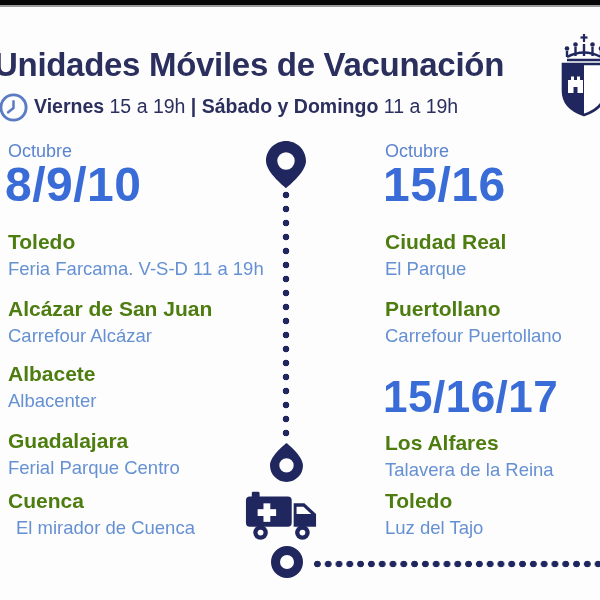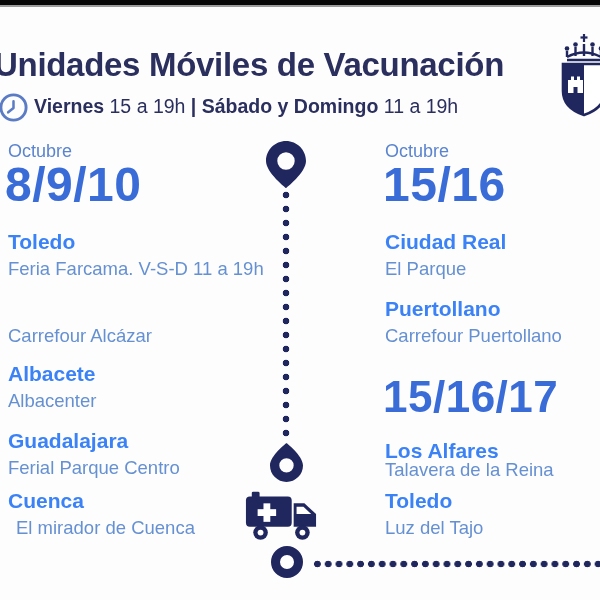--- a/index.html
+++ b/index.html
@@ -35,21 +35,21 @@
     position:absolute; font-size:18px; font-weight:500;
     color:#5b84cf; white-space:nowrap;
   }
   .bigdate {
     position:absolute; font-size:48px; font-weight:700;
     color:#3a6cd8; line-height:1.05; white-space:nowrap; letter-spacing:0.5px;
   }
   .bigdate.second { font-size:44px;margin-top:12px; }
   .city {
     position:absolute; font-size:21px; font-weight:600;
-    color:#3b82f6; white-space:nowrap;
+    color:#4d7c0f; white-space:nowrap;
   }
   .venue {
     position:absolute; font-size:18.5px; font-weight:400;
     color:#6590d2; white-space:nowrap;
   }
 
   
   .vdots {
     position:absolute; left:282px; top:188px; width:8px; height:254px;
     background-image:radial-gradient(circle, #20265e 3.1px, rgba(0,0,0,0) 3.6px);
@@ -113,20 +113,21 @@
   </div>
 
   <div class="schedule"><span class="bold">Viernes</span><span> 15 a 19h </span><span class="bold">| </span><span class="bold">Sábado y Domingo</span><span> 11 a 19h</span></div>
 
   <div class="month" style="left:8px; top:141px;">Octubre</div>
   <div class="bigdate" style="left:5px; top:160px;">8/9/10</div>
 
   <div class="city" style="left:8px; top:230px;">Toledo</div>
   <div class="venue" style="left:8px; top:258px;">Feria Farcama. V-S-D 11 a 19h</div>
 
+  <div class="city" style="left:8px; top:297px;">Alcázar de San Juan</div>
   <div class="venue" style="left:8px; top:325px;">Carrefour Alcázar</div>
 
   <div class="city" style="left:8px; top:362px;">Albacete</div>
   <div class="venue" style="left:8px; top:390px;">Albacenter</div>
 
   <div class="city" style="left:8px; top:429px;text-align:right;">Guadalajara</div>
   <div class="venue" style="left:8px; top:457px;">Ferial Parque Centro</div>
 
   <div class="city" style="left:8px; top:489px;">Cuenca</div>
   <div class="venue" style="left:16px; top:517px;">El mirador de Cuenca</div>
@@ -135,21 +136,21 @@
   <div class="bigdate" style="left:383px; top:160px;">15/16</div>
 
   <div class="city" style="left:385px; top:230px;">Ciudad Real</div>
   <div class="venue" style="left:385px; top:258px;">El Parque</div>
 
   <div class="city" style="left:385px; top:297px;">Puertollano</div>
   <div class="venue" style="left:385px; top:325px;">Carrefour Puertollano</div>
 
   <div class="bigdate second" style="left:383px; top:362px;">15/16/17</div>
 
-  <div class="city" style="left:385px; top:431px;margin-top:8px;">Los Alfares</div>
+  <div class="city" style="left:385px; top:431px;">Los Alfares</div>
   <div class="venue" style="left:385px; top:459px;">Talavera de la Reina</div>
 
   <div class="city" style="left:385px; top:489px;">Toledo</div>
   <div class="venue" style="left:385px; top:517px;">Luz del Tajo</div>
 
   <div class="pin-top">
     <svg width="40" height="47" viewBox="0 0 40 47" xmlns="http://www.w3.org/2000/svg">
       <path fill="#20265e" fill-rule="evenodd" d="M20 0C9 0 0 8.9 0 19.9 0 31.5 20 47 20 47s20-15.5 20-27.1C40 8.9 31 0 20 0zm0 11.3a8.7 8.7 0 1 1 0 17.4 8.7 8.7 0 0 1 0-17.4z"></path>
     </svg>
   </div>

